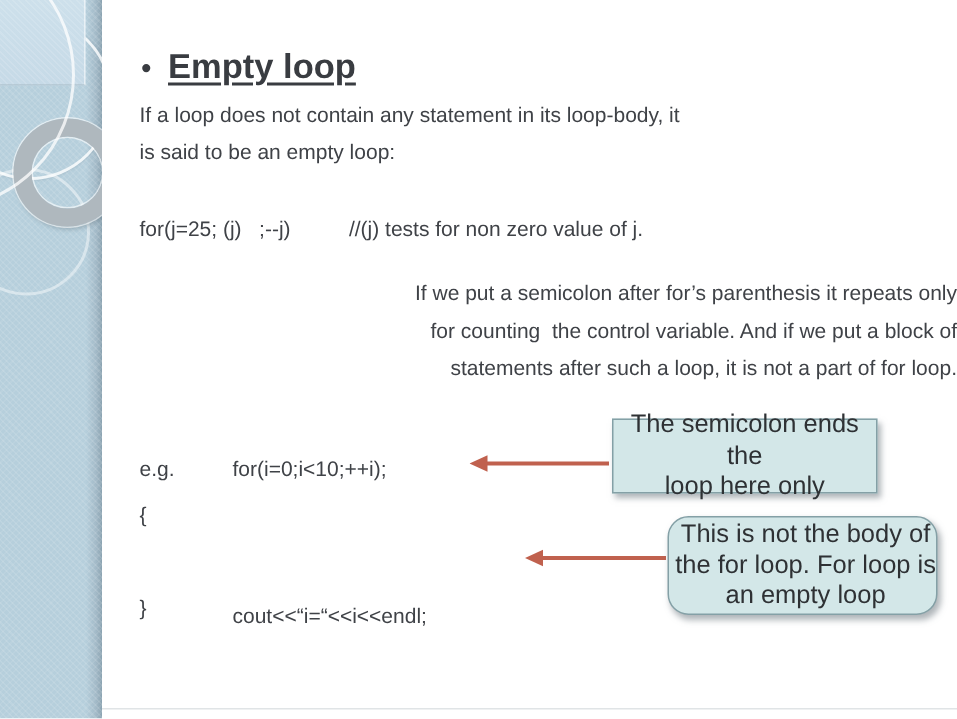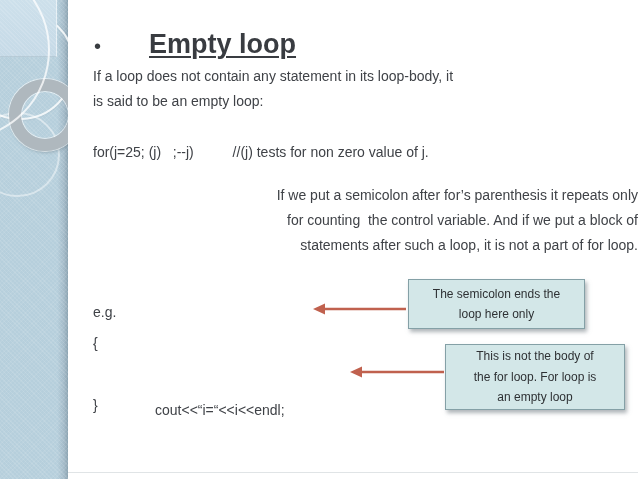--- a/index.html
+++ b/index.html
@@ -90,54 +90,53 @@
     display: flex;
     align-items: baseline;
     color: var(--title-text, #393c41);
   }
   .title-bullet {
     font-size: 20px;
     margin-right: 11px;
     line-height: 28px;
   }
   .title-text {
-    font-size: 27px;
+    font-size: 23px;
     font-weight: bold;
     line-height: 28px;
     text-decoration: underline;
     text-decoration-thickness: 2px;
     text-underline-offset: 3px;
-    margin-left: 37px;
   }
   .p1   { left: 93px;  top: 64px;  width: 545px; }
   .code1{ left: 93px;  top: 140px; width: 545px; }
   .p2   { left: 93px;  top: 183px; width: 545px; text-align: right; }
   .eg-label   { left: 93px;  top: 300px; }
   .for-stmt   { left: 155px; top: 300px; }
   .open-brace { left: 93px;  top: 331px; }
   .cout-stmt  { left: 155px; top: 362px; margin-top: 36px; }
   .close-brace{ left: 93px;  top: 393px; }
 
   
   .callout {
     position: absolute;
     background: var(--callout-bg, #d3e7e8);
     border: 1.5px solid var(--callout-border, #84a0a6);
     box-shadow: 2px 3px 4px rgba(110,120,128,0.55);
     display: flex;
     align-items: center;
-    justify-content: center;
+    justify-content: flex-end;
     text-align: center;
     color: #2e3134;
-    font-size: 12px;
+    font-size: 17px;
     line-height: 20.5px;
     white-space: pre-wrap;
   }
   .callout-1 { left: 408px; top: 279px; width: 177px; height: 50px; }
-  .callout-2 { left: 445px; top: 344px; width: 180px; height: 66px; }
+  .callout-2 { left: 445px; top: 344px; width: 180px; height: 66px; border-radius: 14px; }
 
   
   .arrow { position: absolute; }
   .arrow-1 { left: 313px; top: 302px; }
   .arrow-2 { left: 350px; top: 365px; }
   .arrow line    { stroke: var(--accent-arrow, #c0614e); stroke-width: 2.6; }
   .arrow polygon { fill:   var(--accent-arrow, #c0614e); }
 
   .bottom-edge-line {
     position: absolute;
@@ -166,20 +165,21 @@
   </div>
 
   <div class="txt p1">If a loop does not contain any statement in its loop-body, it
 is said to be an empty loop:</div>
   <div class="txt code1">for(j=25; (j)   ;--j)          //(j) tests for non zero value of j.</div>
   <div class="txt p2">If we put a semicolon after for’s parenthesis it repeats only
 for counting  the control variable. And if we put a block of
 statements after such a loop, it is not a part of for loop.</div>
 
   <div class="txt eg-label">e.g.</div>
+  <div class="txt for-stmt">for(i=0;i&lt;10;++i);</div>
   <div class="txt open-brace">{</div>
   <div class="txt cout-stmt">cout&lt;&lt;“i=“&lt;&lt;i&lt;&lt;endl;</div>
   <div class="txt close-brace">}</div>
 
   <svg class="arrow arrow-1" width="94" height="14" viewBox="0 0 94 14">
     <line x1="10" y1="7" x2="93" y2="7"></line>
     <polygon points="12,1.5 12,12.5 0,7"></polygon>
   </svg>
   <svg class="arrow arrow-2" width="95" height="14" viewBox="0 0 95 14">
     <line x1="10" y1="7" x2="94" y2="7"></line>

